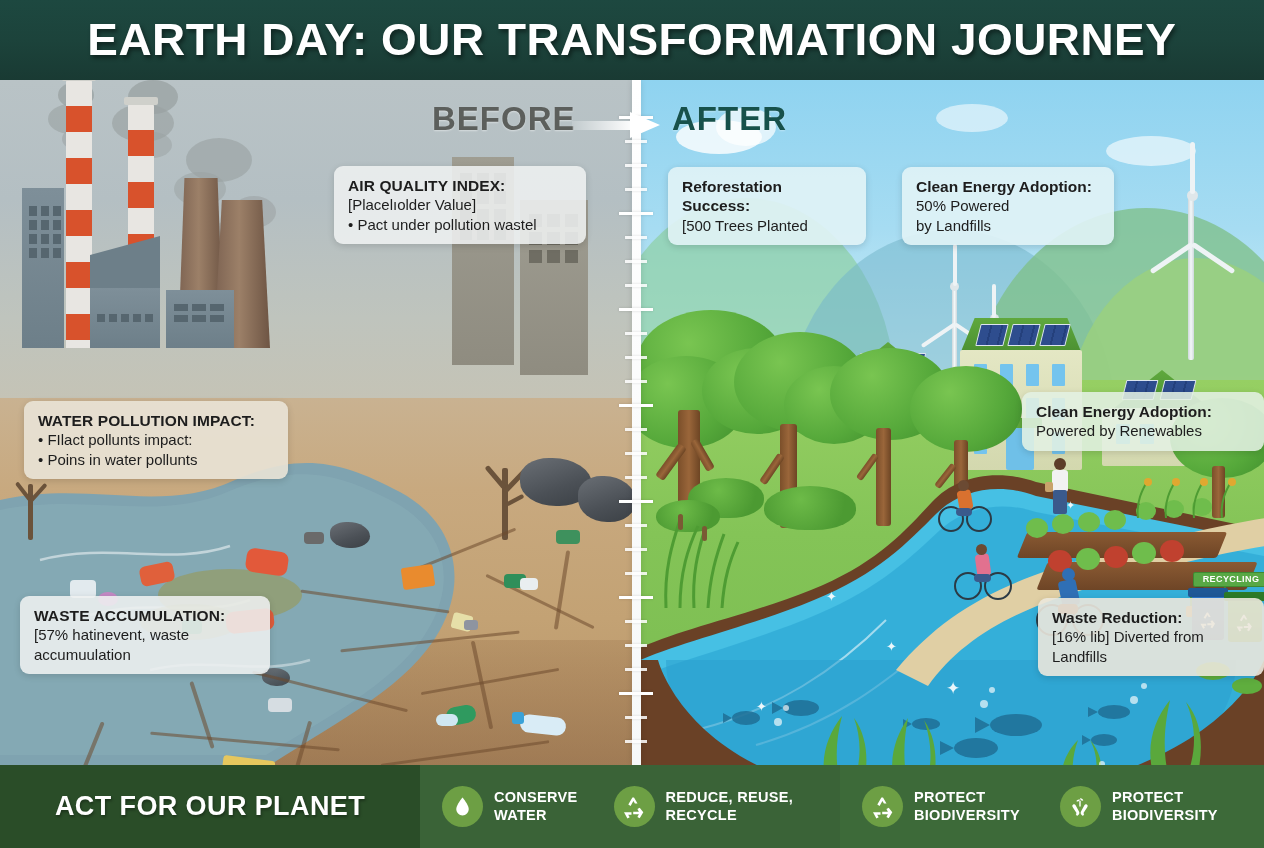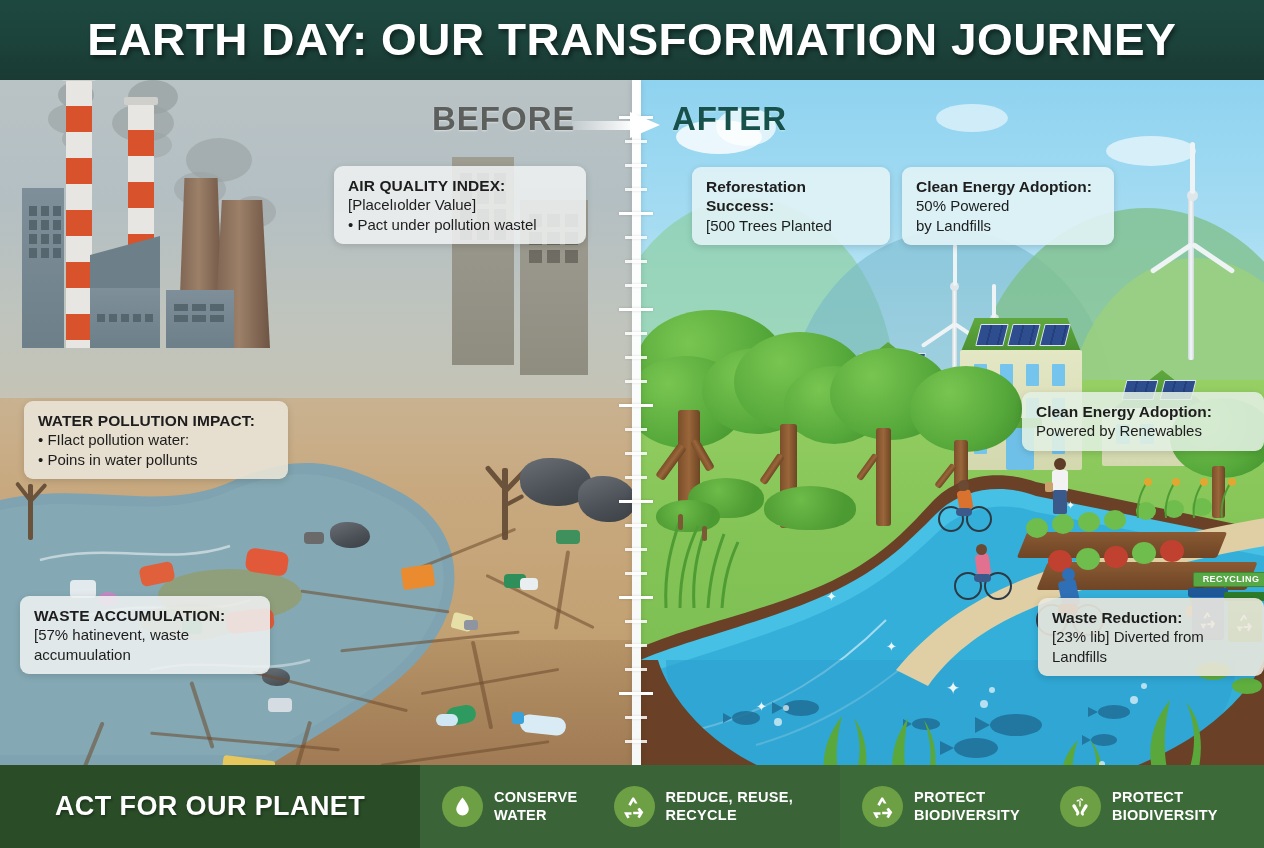--- a/index.html
+++ b/index.html
@@ -760,49 +760,49 @@
   <div class="ba-label label-after">AFTER</div>
 
   <div class="card caps" style="left:334px;top:166px;width:252px;">
     <div class="c-title">AIR QUALITY INDEX:</div>
     <div class="c-line">[Placelıolder Value]</div>
     <div class="c-line">• Pact under pollution wastel</div>
   </div>
 
   <div class="card warm caps" style="left:24px;top:386px;width:264px;">
     <div class="c-title">WATER POLLUTION IMPACT:</div>
-    <div class="c-line">• FIlact pollution water:</div>
+    <div class="c-line">• FIlact pollunts impact:</div>
     <div class="c-line">• Poins in water pollunts</div>
   </div>
 
   <div class="card caps" style="left:20px;top:596px;width:250px;">
     <div class="c-title">WASTE ACCUMULATION:</div>
     <div class="c-line">[57% hatinevent, waste</div>
     <div class="c-line">accumuulation</div>
   </div>
 
-  <div class="card cool" style="left:692px;top:167px;width:198px;">
+  <div class="card cool" style="left:668px;top:167px;width:198px;">
     <div class="c-title">Reforestation Success:</div>
     <div class="c-line">[500 Trees Planted</div>
   </div>
 
   <div class="card cool" style="left:902px;top:167px;width:212px;">
     <div class="c-title">Clean Energy Adoption:</div>
     <div class="c-line">50% Powered</div>
     <div class="c-line">by Landfills</div>
   </div>
 
   <div class="card mint" style="left:1022px;top:392px;width:242px;">
     <div class="c-title">Clean Energy Adoption:</div>
     <div class="c-line">Powered by Renewables</div>
   </div>
 
   <div class="card sand" style="left:1038px;top:598px;width:226px;">
     <div class="c-title">Waste Reduction:</div>
-    <div class="c-line">[23% lib] Diverted from</div>
+    <div class="c-line">[16% lib] Diverted from</div>
     <div class="c-line">Landfills</div>
   </div>
 
   <div class="footer">
 
     <div class="f-seg f-mid">
       <div class="f-cta">ACT FOR OUR PLANET</div>
     </div>
 
     <div class="f-seg f-left">

